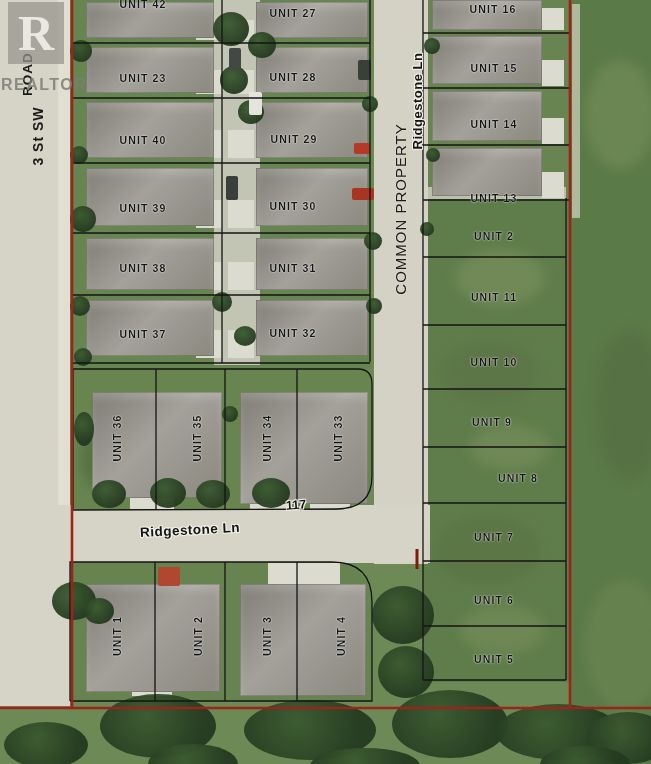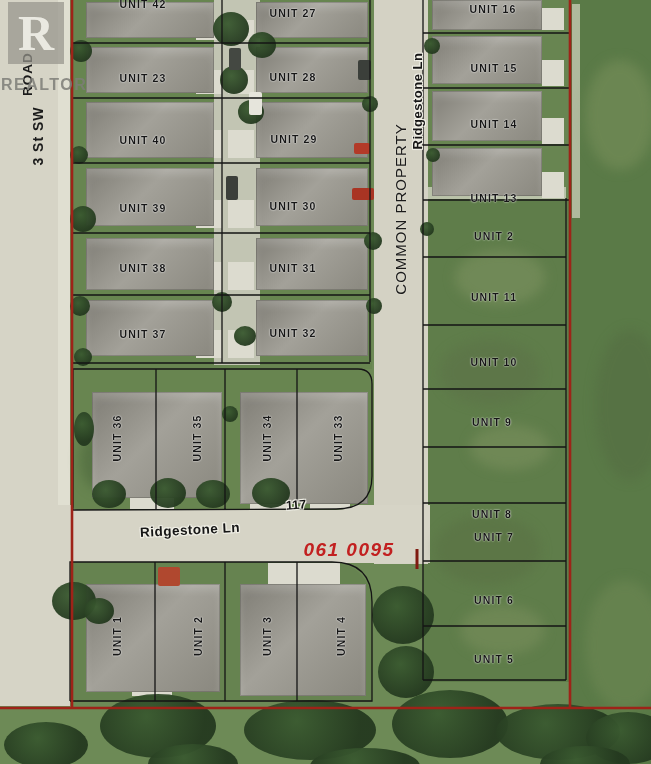--- a/index.html
+++ b/index.html
@@ -179,39 +179,38 @@
       <div class="lbl unit" style="left: 293px; top: 268px; transform: translate(-50%, -50%) rotate(0deg);">UNIT 31</div>
       <div class="lbl unit" style="left: 293px; top: 333px; transform: translate(-50%, -50%) rotate(0deg);">UNIT 32</div>
       <div class="lbl unit" style="left: 493px; top: 9px; transform: translate(-50%, -50%) rotate(0deg); text-align: center;">UNIT 16</div>
       <div class="lbl unit" style="left: 494px; top: 68px; transform: translate(-50%, -50%) rotate(0deg);">UNIT 15</div>
       <div class="lbl unit" style="left: 494px; top: 124px; transform: translate(-50%, -50%) rotate(0deg);">UNIT 14</div>
       <div class="lbl unit" style="left: 494px; top: 180px; transform: translate(-50%, -50%) rotate(0deg); margin-top: 18px;">UNIT 13</div>
       <div class="lbl unit" style="left: 494px; top: 236px; transform: translate(-50%, -50%) rotate(0deg);">UNIT 2</div>
       <div class="lbl unit" style="left: 494px; top: 297px; transform: translate(-50%, -50%) rotate(0deg);">UNIT 11</div>
       <div class="lbl unit" style="left: 494px; top: 362px; transform: translate(-50%, -50%) rotate(0deg);">UNIT 10</div>
       <div class="lbl unit" style="left: 492px; top: 422px; transform: translate(-50%, -50%) rotate(0deg);">UNIT 9</div>
-      <div class="lbl unit" style="left: 492px; top: 478px; transform: translate(-50%, -50%) rotate(0deg); margin-top: 36px;">UNIT 8</div>
+      <div class="lbl unit" style="left: 518px; top: 478px; transform: translate(-50%, -50%) rotate(0deg);">UNIT 8</div>
       <div class="lbl unit" style="left: 494px; top: 537px; transform: translate(-50%, -50%) rotate(0deg);">UNIT 7</div>
       <div class="lbl unit" style="left: 494px; top: 600px; transform: translate(-50%, -50%) rotate(0deg);">UNIT 6</div>
       <div class="lbl unit" style="left: 494px; top: 659px; transform: translate(-50%, -50%) rotate(0deg);">UNIT 5</div>
       <div class="lbl unit" style="left: 117px; top: 438px; transform: translate(-50%, -50%) rotate(-90deg);">UNIT 36</div>
       <div class="lbl unit" style="left: 197px; top: 438px; transform: translate(-50%, -50%) rotate(-90deg);">UNIT 35</div>
       <div class="lbl unit" style="left: 267px; top: 438px; transform: translate(-50%, -50%) rotate(-90deg);">UNIT 34</div>
       <div class="lbl unit" style="left: 338px; top: 438px; transform: translate(-50%, -50%) rotate(-90deg);">UNIT 33</div>
       <div class="lbl unit" style="left: 117px; top: 636px; transform: translate(-50%, -50%) rotate(-90deg);">UNIT 1</div>
       <div class="lbl unit" style="left: 198px; top: 636px; transform: translate(-50%, -50%) rotate(-90deg);">UNIT 2</div>
       <div class="lbl unit" style="left: 267px; top: 636px; transform: translate(-50%, -50%) rotate(-90deg);">UNIT 3</div>
       <div class="lbl unit" style="left: 341px; top: 636px; transform: translate(-50%, -50%) rotate(-90deg);">UNIT 4</div>
     </div>
 
   <div class="lbl" id="lbl-road">ROAD</div>
   <div class="lbl" id="lbl-3stsw">3 St SW</div>
   <div class="lbl halo" id="lbl-ridge-v">Ridgestone  Ln</div>
   <div class="lbl" id="lbl-common">COMMON PROPERTY</div>
   <div class="lbl halo" id="lbl-ridge-h">Ridgestone  Ln</div>
   <div class="lbl halo" id="lbl-117">117</div>
-  <div class="lbl" id="lbl-parcel">061 0095</div>
 
   <div id="wm-logo">
     <span>R</span>
   </div>
   <div id="wm-text">REALTOR</div>
 </div>
 
 </body></html>

